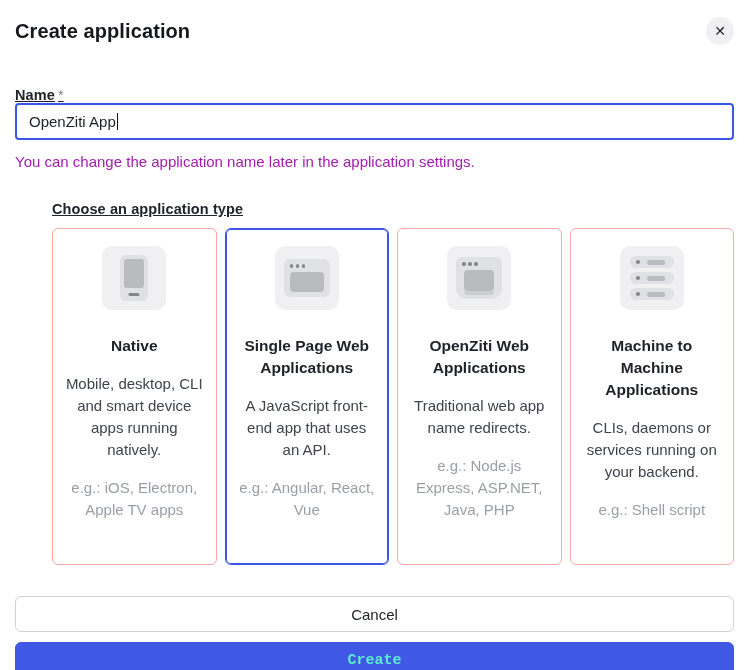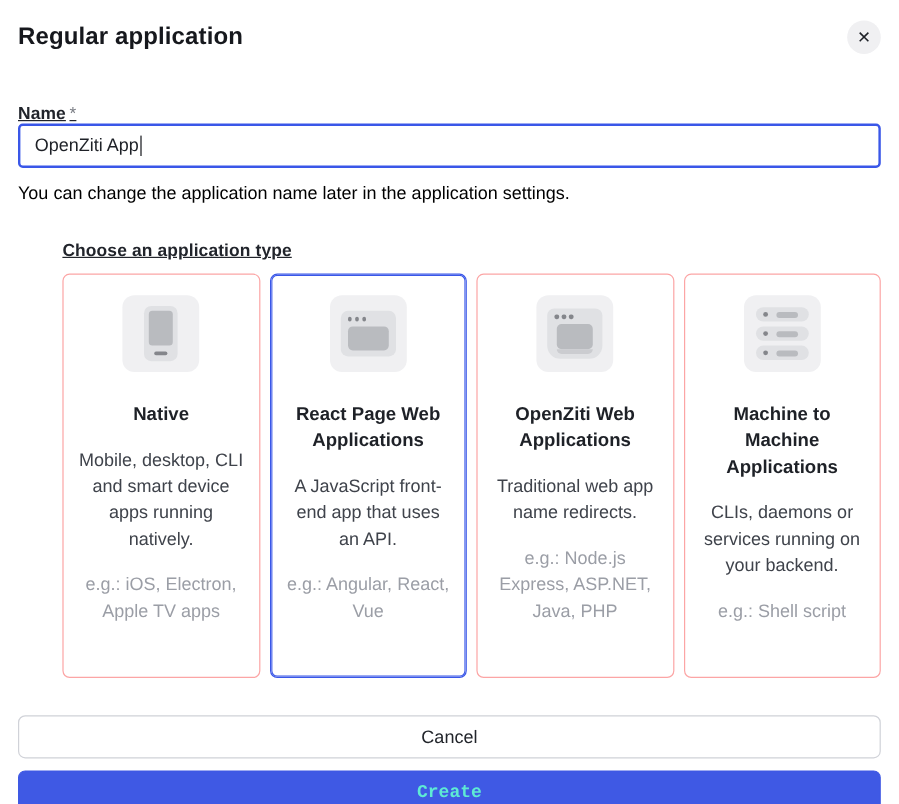--- a/index.html
+++ b/index.html
@@ -29,21 +29,21 @@
   .name-section { margin-top: 42px; }
   .field-label { font-size: 14.5px; font-weight: 700; color: #21242b; letter-spacing: .1px; text-decoration: underline; }
   .field-label .req { color: #7b7e85; font-weight: 400; margin-left: 3px; }
   .input {
     margin-top: 0; height: 37px; width: 100%;
     border: 2px solid #3a57e8; border-radius: 4px;
     display: flex; align-items: center; padding: 0 12px;
     font-size: 15px; color: #1e2127; cursor: text; background: #fff;
   }
   .caret { display: inline-block; width: 1.5px; height: 17px; background: #15171c; margin-left: 1px; }
-  .helper { margin-top: 13px; font-size: 15px; color: #000000; }
+  .helper { margin-top: 13px; font-size: 15px; color: #a21caf; }
 
   
   .type-section { margin-top: 31px; padding-left: 37px; }
   .cards { margin-top: 11px; display: flex; gap: 8px; height: 337px; }
   .card {
     flex: 1 1 0; background: #fff;
     border: 1px solid #fca5a5; border-radius: 6px;
     padding: 17px 12px 0; text-align: center; cursor: pointer;
   }
   .card.selected {
@@ -87,21 +87,21 @@
   }
   .btn-cancel { background: #fff; border: 1px solid #d0d2d8; color: #22252b; font-weight: 400; }
   .btn-create { background: #3f59e4; border: 1px solid #3f59e4; color: #5eead4; font-weight: 700; font-family: Liberation Mono, monospace; }
 </style>
 </head>
 <body>
 
 <div class="modal">
 
   <div class="header">
-    <div class="title">Regular application</div>
+    <div class="title">Create application</div>
     <button class="close-btn">
       <span>✕</span>
     </button>
   </div>
 
   <div class="name-section">
     <div class="field-label">
       <span>Name</span><span class="req">*</span>
     </div>
     <div class="input">
@@ -131,21 +131,21 @@
         <div class="icon-tile">
           <div class="win">
             <div class="win-dots">
                 <span class="dot"></span>
                 <span class="dot"></span>
                 <span class="dot"></span>
               </div>
             <div class="win-content"></div>
           </div>
         </div>
-        <div class="card-title">React Page Web Applications</div>
+        <div class="card-title">Single Page Web Applications</div>
         <div class="card-desc">A JavaScript front-end app that uses an API.</div>
         <div class="card-example">e.g.: Angular, React, Vue</div>
       </div>
 
       <div class="card">
         <div class="icon-tile">
           <div class="win2">
             <div class="win-dots">
                 <span class="dot"></span>
                 <span class="dot"></span>

